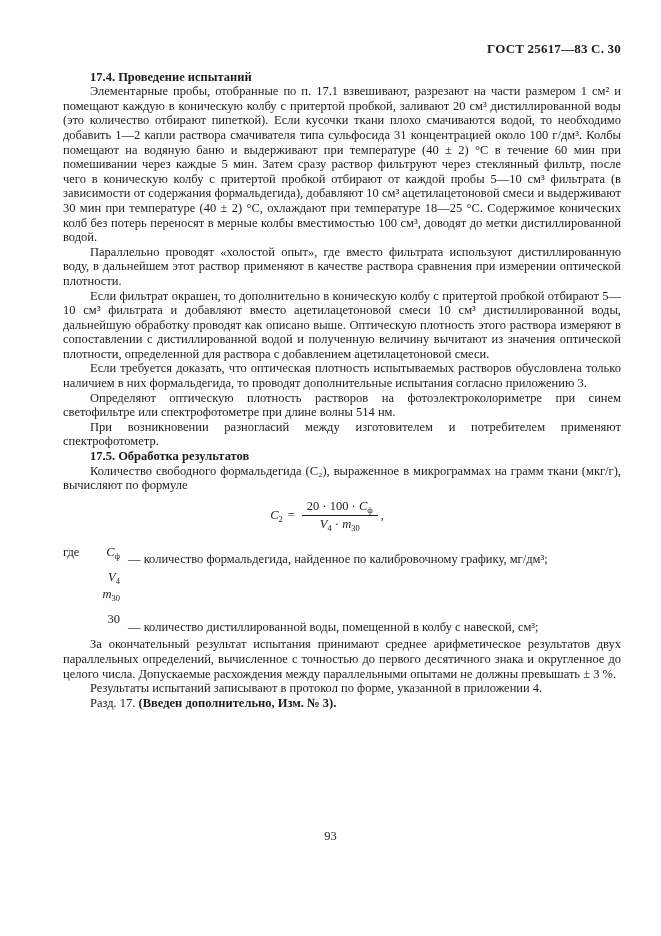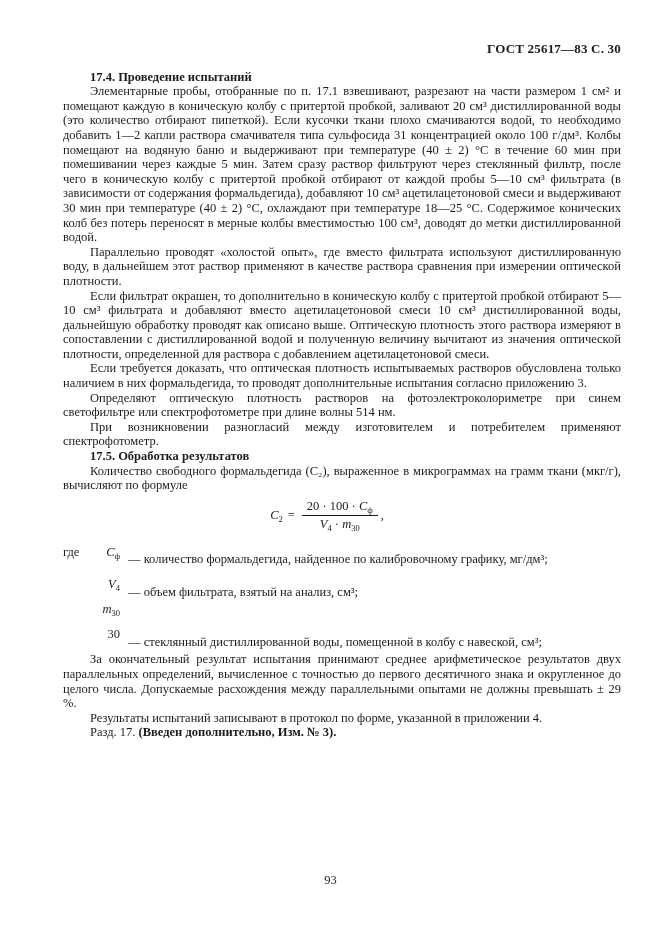--- a/index.html
+++ b/index.html
@@ -61,21 +61,21 @@
   .frac-den { padding-top: 1px; white-space: nowrap; }
   .defs { margin: 2px 0 3px; }
   .def-row { display: flex; margin-bottom: 3px; align-items: center; }
   .def-lead { flex: 0 0 27px; }
   .def-sym { flex: 0 0 30px; text-align: right; margin-right: 8px; white-space: nowrap; }
   .def-desc { flex: 1; text-align: justify; margin-top: 15px; }
   .razd { margin: 0; text-indent: 27px; }
   .razd b { font-weight: bold; }
   .page-num {
     position: absolute;
-    top: 873px;
+    top: 829px;
     left: 0;
     right: 0;
     text-align: center;
   }
 </style>
 </head>
 <body>
 
 <div class="page">
 
@@ -106,33 +106,32 @@
 
   <div class="defs">
     <div class="def-row">
       <span class="def-lead">где</span>
       <span class="def-sym"><i>C</i><sub>ф</sub></span>
       <span class="def-desc">— количество формальдегида, найденное по калибровочному графику, мг/дм³;</span>
     </div>
     <div class="def-row">
       <span class="def-lead"></span>
       <span class="def-sym"><i>V</i><sub>4</sub></span>
-      <span class="def-desc">— объем фильтрата, взятый на анализ, см³;</span>
     </div>
     <div class="def-row">
       <span class="def-lead"></span>
       <span class="def-sym"><i>m</i><sub>30</sub></span>
     </div>
     <div class="def-row">
       <span class="def-lead"></span>
       <span class="def-sym"><span>30</span><sub></sub></span>
-      <span class="def-desc">— стеклянный дистиллированной воды, помещенной в колбу с навеской, см³;</span>
+      <span class="def-desc">— количество дистиллированной воды, помещенной в колбу с навеской, см³;</span>
     </div>
   </div>
 
-  <p class="body-par">За окончательный результат испытания принимают среднее арифметическое результатов двух параллельных определений, вычисленное с точностью до первого десятичного знака и округленное до целого числа. Допускаемые расхождения между параллельными опытами не должны превышать ± 29 %.</p>
+  <p class="body-par">За окончательный результат испытания принимают среднее арифметическое результатов двух параллельных определений, вычисленное с точностью до первого десятичного знака и округленное до целого числа. Допускаемые расхождения между параллельными опытами не должны превышать ± 3 %.</p>
   <p class="body-par">Результаты испытаний записывают в протокол по форме, указанной в приложении 4.</p>
 
   <p class="razd"><span>Разд. 17. </span><b>(Введен дополнительно, Изм. № 3).</b></p>
 
   <div class="page-num">93</div>
 
 </div>
 
 </body></html>

